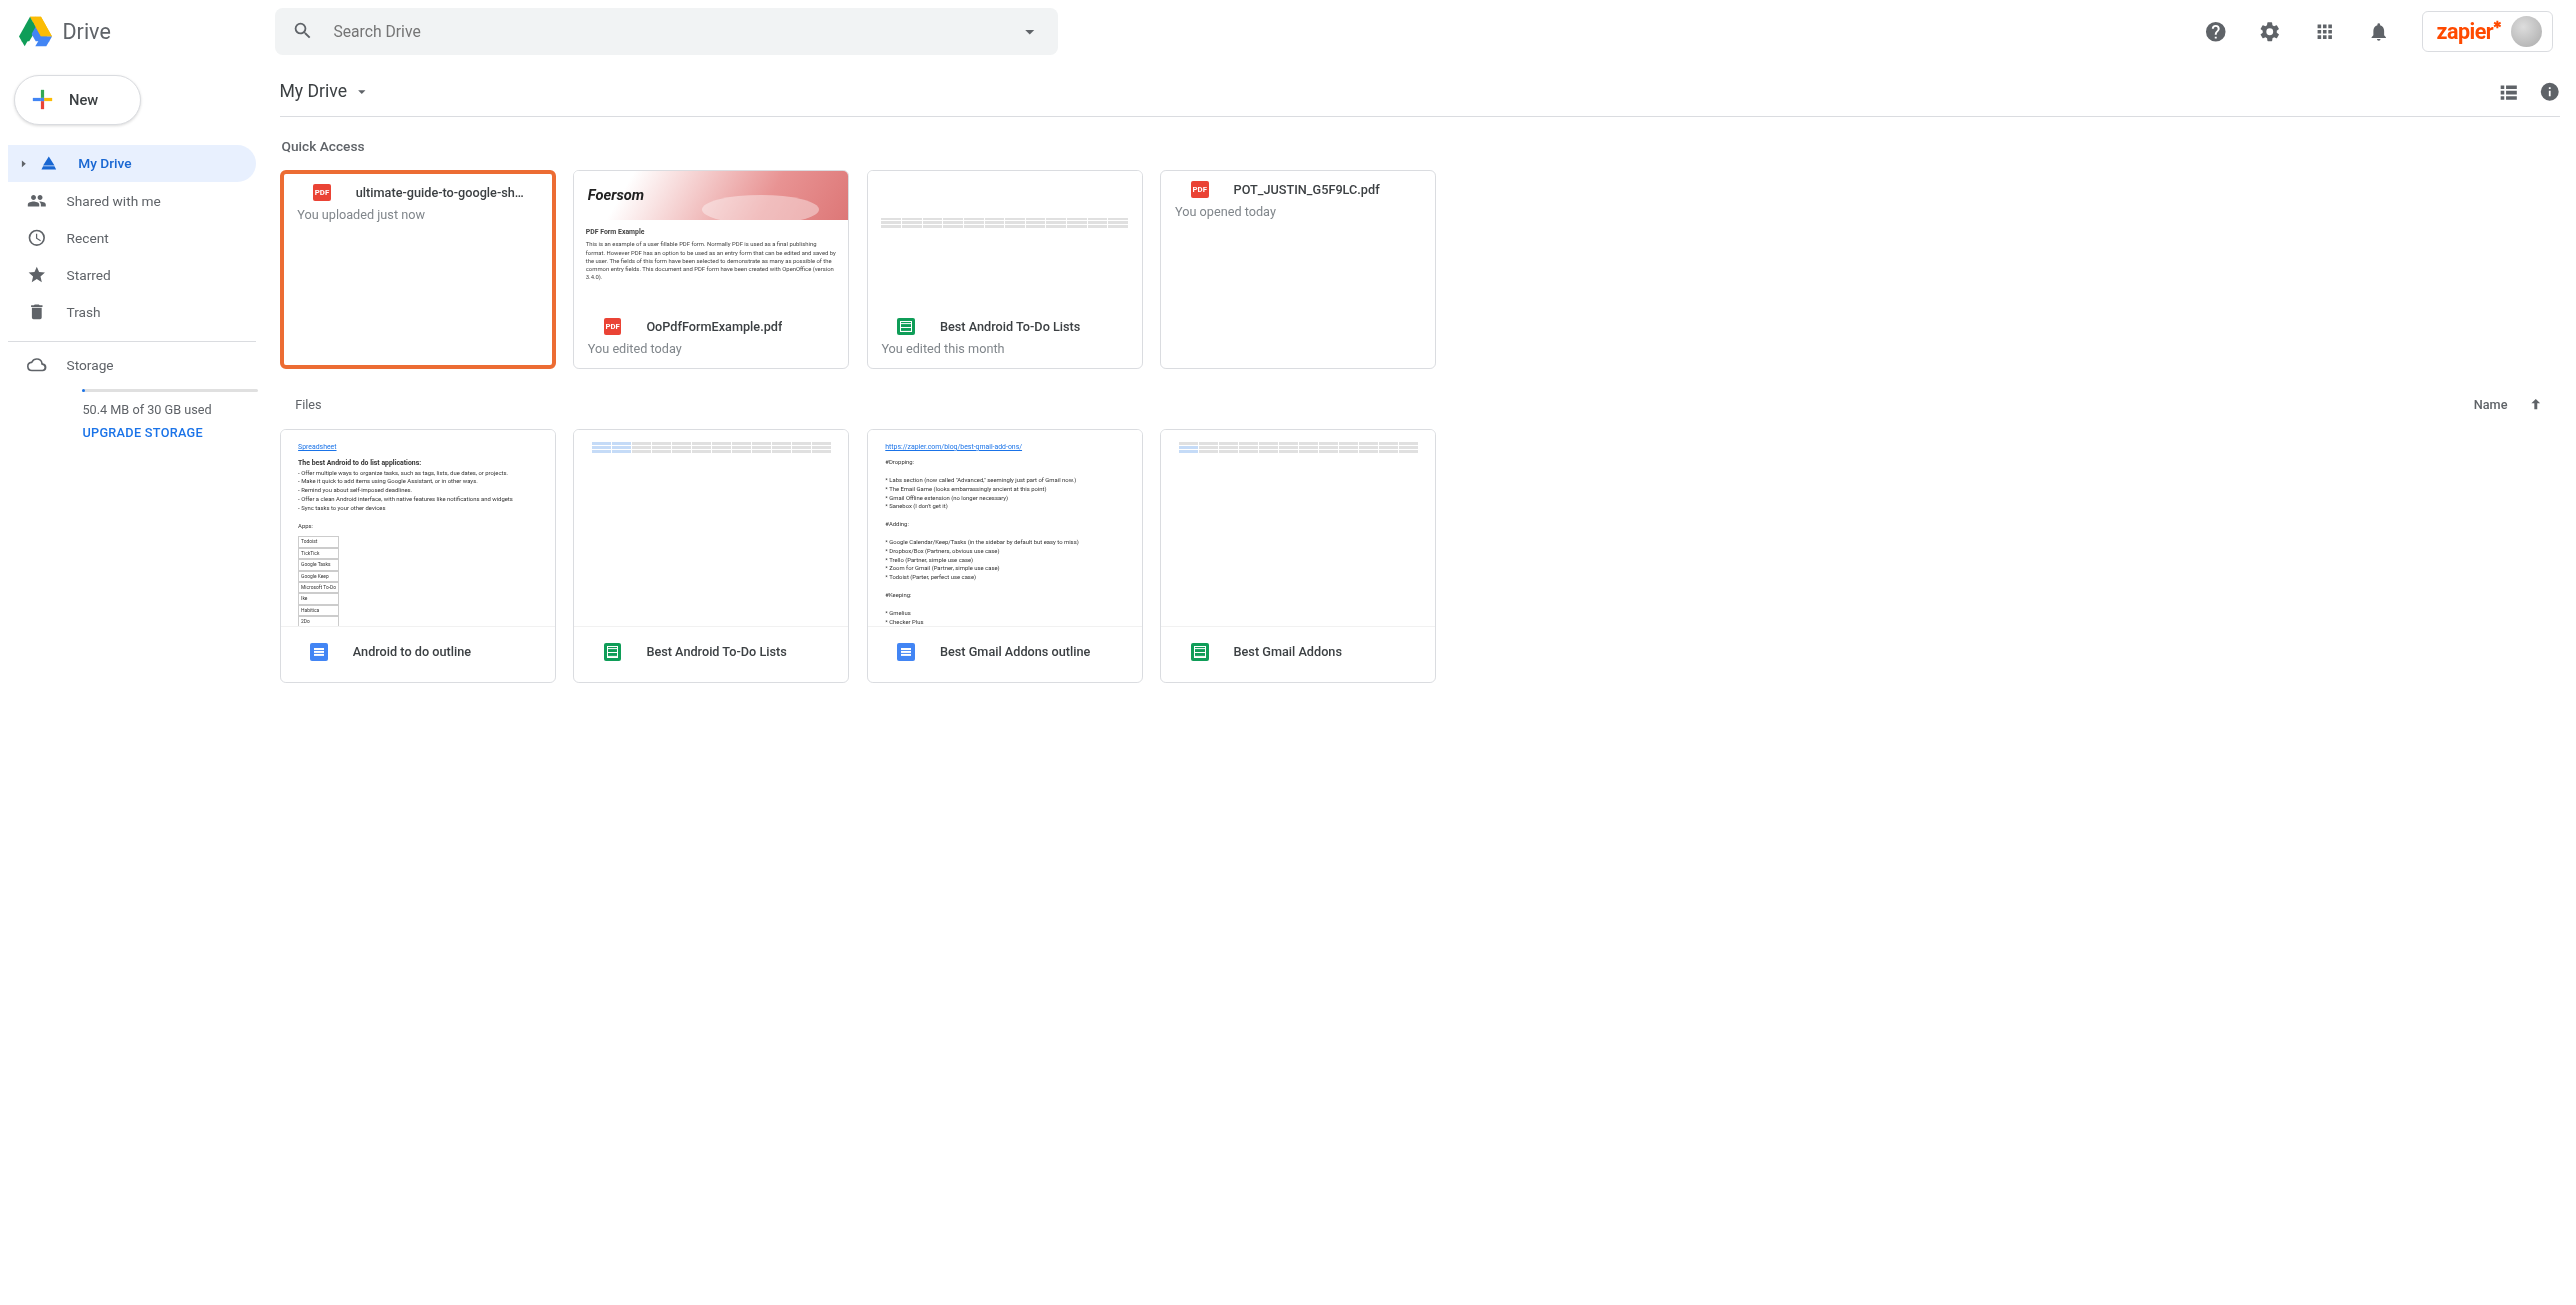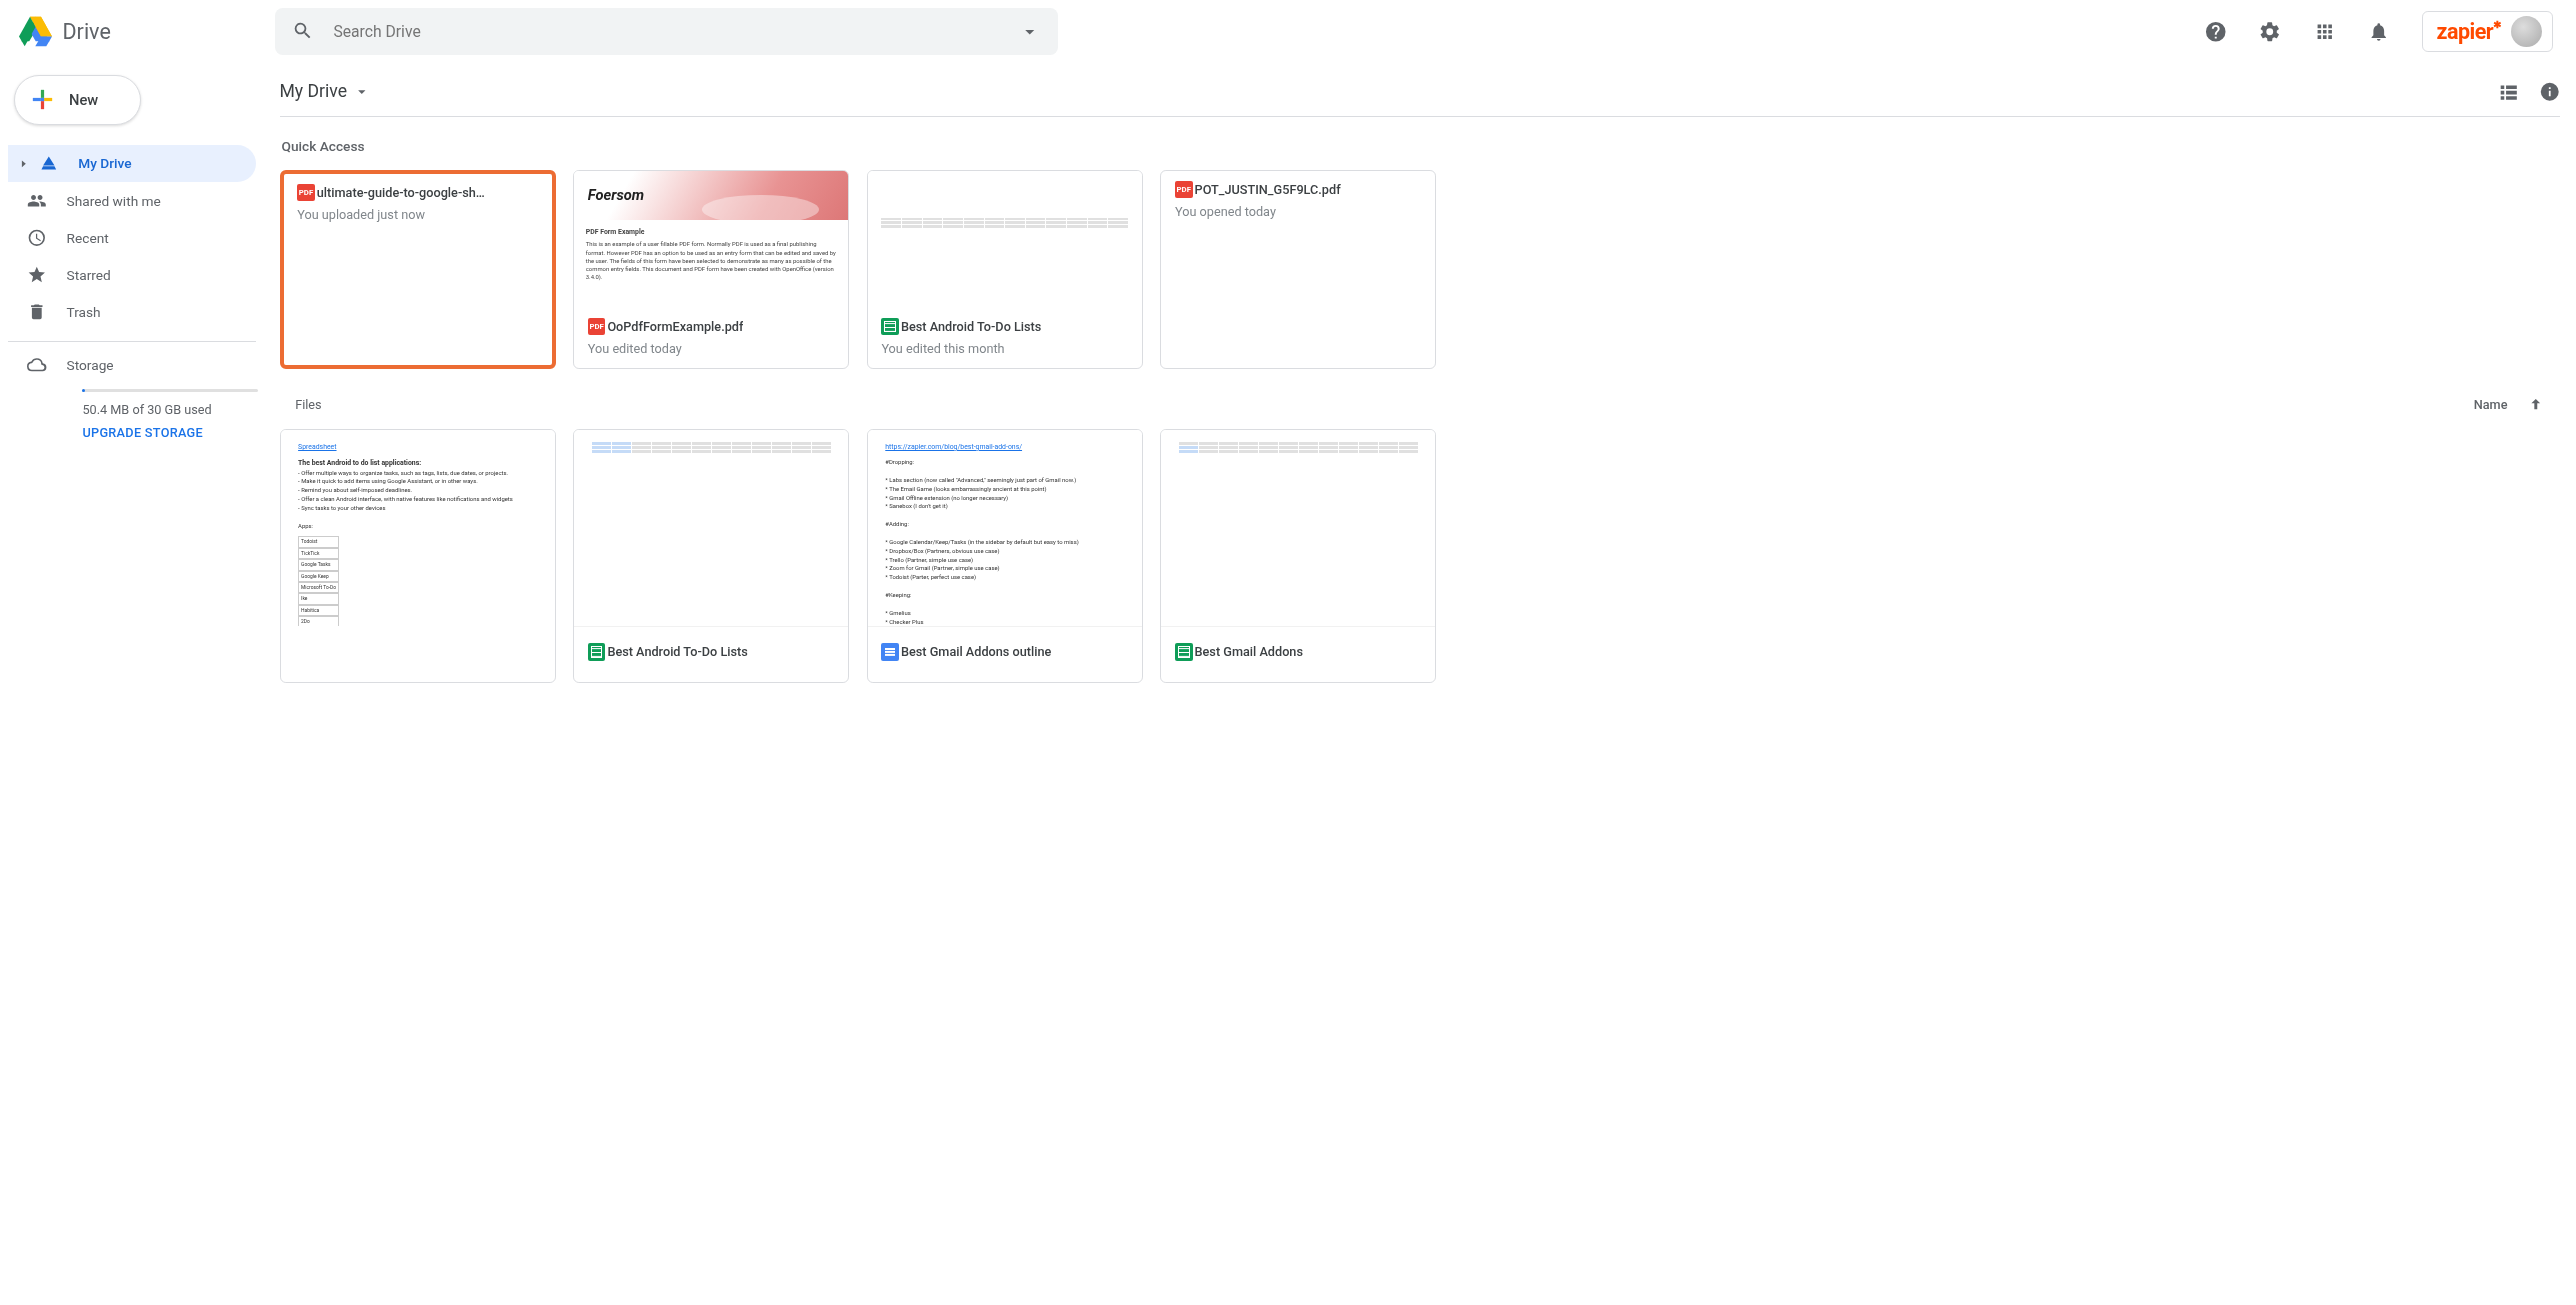--- a/index.html
+++ b/index.html
@@ -61,21 +61,21 @@
 .foersom-body { flex:1; background:#fff; width:100%; padding:7.8px 11.7px; font-size:5.9px; color:#444; line-height:1.4; }
 .foersom-body b { font-size:6.9px; display:block; margin-bottom:2.9px; }
 .thumb.sheet { background:#fff; padding:13.7px; }
 .sheet-mini { width:100%; height:40%; display:grid; grid-template-columns:repeat(12,1fr); grid-auto-rows:2.9px; gap:1px; }
 .sheet-mini div { background:#e0e0e0; }
 .thumb.birkman { background:#fff; flex-direction:column; align-items:flex-start; padding:15.7px 13.7px; justify-content:center;}
 .birk-sub { font-size:13.7px; color:#888; letter-spacing:1px; font-weight:500; }
 .birk-title { font-size:35px; font-weight:800; line-height:1; margin:2px 0; }
 .birk-title span:nth-child(1){color:#4070c0;} .birk-title span:nth-child(2){color:#3aa0d8;} .birk-title span:nth-child(3){color:#e33935;} .birk-title span:nth-child(4){color:#f39c12;} .birk-title span:nth-child(5){color:#333;} .birk-title span:nth-child(6){color:#8e44ad;} .birk-title span:nth-child(7){color:#27ae60;}
 .card-footer { padding:9.8px 13.7px 11.7px; }
-.cf-row { display:flex; align-items:center; gap:2px; margin-bottom:5.9px; }
+.cf-row { display:flex; align-items:center; gap:25px; margin-bottom:5.9px;margin-left:16px; }
 .file-name { font-size:12.7px; color:#3c4043; font-weight:500; white-space:nowrap; overflow:hidden; text-overflow:ellipsis; }
 .file-sub { font-size:12.7px; color:#80868b; }
 .pdf-ic { width:17.6px; height:17.6px; background:#ea4335; border-radius:2px; color:#fff; font-size:7.8px; font-weight:700; display:flex; align-items:center; justify-content:center; flex-shrink:0;}
 .gs-ic { width:17.6px; height:17.6px; background:#0f9d58; border-radius:2px; position:relative; flex-shrink:0;}
 .gs-ic::before { content:''; position:absolute; inset:2.9px; border:1px solid #fff; }
 .gs-ic::after { content:''; position:absolute; left:2.9px; right:2.9px; top:50%; height:1px; background:#fff; box-shadow:0 -3.9px 0 #fff, 0 3.9px 0 #fff; }
 .gd-ic { width:17.6px; height:17.6px; background:#4285f4; border-radius:2px; position:relative; flex-shrink:0;}
 .gd-ic::before { content:''; position:absolute; left:3.9px; right:3.9px; top:4.9px; height:2px; background:#fff; box-shadow:0 2.9px 0 #fff, 0 5.9px 0 #fff; }
 .files-card .thumb { height:196px; padding:11.7px 17.6px; font-size:5.9px; color:#444; background:#fff; display:block;}
 .doc-thumb { font-size:5.9px; color:#333; line-height:1.5; }
@@ -356,20 +356,26 @@
                 <div>TickTick</div>
                 <div>Google Tasks</div>
                 <div>Google Keep</div>
                 <div>Microsoft To-Do</div>
                 <div>Ike</div>
                 <div>Habitica</div>
                 <div>2Do</div>
               </div>
           </div>
         </div>
+        <div class="card-footer">
+            <div class="cf-row">
+              <div class="gd-ic"></div>
+              <div class="file-name">Android to do outline</div>
+            </div>
+          </div>
       </div>
 
       <div class="card files-card">
         <div class="thumb sheet" style="height:196px;">
           <div class="sheet-mini" style="height:25%;">
               <div style="background:#c5dbf7"></div>
               <div style="background:#c5dbf7"></div>
               <div></div>
               <div></div>
               <div></div>

